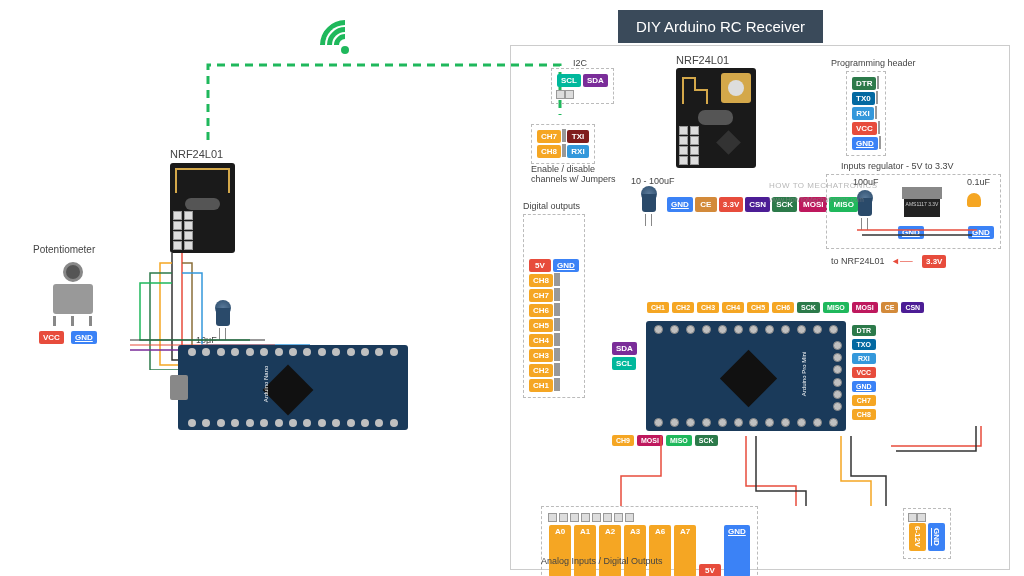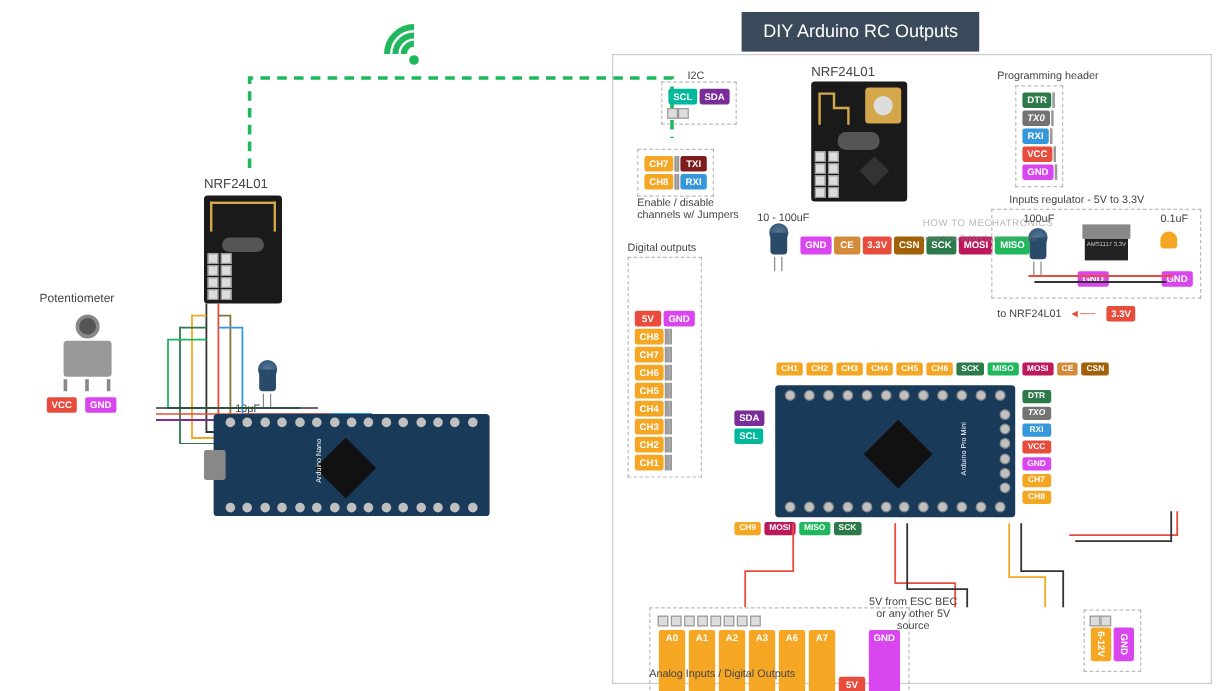--- a/index.html
+++ b/index.html
@@ -10,27 +10,27 @@
 .label-tag { display: inline-block; padding: 2px 4px; font-size: 8px; color: #fff; border-radius: 2px; margin: 1px; min-width: 22px; text-align: center; font-weight: bold; }
 .section-label { font-size: 9px; color: #444; position: absolute; }
 
 
 .c-scl { background: #00b89c; }
 .c-sda { background: #7a2d99; }
 .c-ch { background: #f5a623; }
 .c-txi { background: #7f1d1d; }
 .c-rxi { background: #3498db; }
 .c-dtr { background: #2c7a4a; }
-.c-tx0 { background: #737373; font-style: italic; }
+.c-tx0 { background: #0369a1; }
 .c-vcc { background: #e74c3c; }
-.c-gnd { background: #d946ef; }
+.c-gnd { background: #3b82f6; text-decoration: underline; }
 .c-5v { background: #e74c3c; margin-top: 40px; }
 .c-33v { background: #e74c3c; }
 .c-ce { background: #d38a3a; }
-.c-csn { background: #a16207; }
+.c-csn { background: #4c1d95; }
 .c-mosi { background: #be185d; }
 .c-sck { background: #2c7a4a; }
 .c-miso { background: #1fb85c; }
 .c-6v { background: #f5a623; }
 .c-a { background: #f5a623; }
 
 
 .nrf-mod { position: absolute; width: 80px; height: 100px; background: #1a1a1a; border-radius: 3px; }
 .nrf-mod .ant-box { position: absolute; top: 5px; right: 5px; width: 30px; height: 30px; background: #d4a84a; border-radius: 3px; }
 .nrf-mod .ant-box::after { content:''; width: 16px; height:16px; border-radius:50%; background:#ddd; position:absolute; top:7px; left:7px; }
@@ -87,21 +87,21 @@
 .pin-row { display: flex; }
 .pin-grid { display: grid; grid-template-columns: repeat(2, 10px); gap: 1px; }
 .hdr-pin { width: 9px; height: 9px; background: #ddd; border: 1px solid #999; }
 
 .arrow-33 { position: absolute; font-size: 9px; color: #e74c3c; }
 .watermark { position: absolute; color: #888; font-size: 7px; opacity: 0.6; }
 </style>
 </head>
 <body>
 
-<div class="title-bar">DIY Arduino RC Outputs</div>
+<div class="title-bar">DIY Arduino RC Receiver</div>
 
 <svg style="position:absolute;top:55px;left:200px;width:370px;height:90px">
   <path d="M 8 85 L 8 10 L 360 10 L 360 60" stroke="#1fb85c" stroke-width="3" stroke-dasharray="8,6" fill="none"></path>
 </svg>
 
 <div class="wifi">
   <div class="arc" style="width:50px;height:50px;left:-10px;top:-10px"></div>
   <div class="arc" style="width:36px;height:36px;left:-3px;top:-3px"></div>
   <div class="arc" style="width:22px;height:22px;left:4px;top:4px"></div>
   <div style="width:8px;height:8px;background:#1fb85c;border-radius:50%;position:absolute;left:11px;top:16px"></div>
@@ -402,21 +402,20 @@
         <span class="label-tag c-a">A2</span>
         <span class="label-tag c-a">A3</span>
         <span class="label-tag c-a">A6</span>
         <span class="label-tag c-a">A7</span>
         <span class="label-tag c-5v">5V</span>
         <span class="label-tag c-gnd">GND</span>
       </div>
   </div>
   <span class="section-label" style="top:510px;left:30px">Analog Inputs / Digital Outputs</span>
 
-  <span class="section-label" style="top:450px;left:210px;width:80px;text-align:center">5V from ESC BEC or any other 5V source</span>
 
   <div class="dashed-box" style="top:462px;left:392px">
     <div class="pin-row">
         <div class="hdr-pin"></div>
         <div class="hdr-pin"></div>
       </div>
     <div><span class="label-tag c-6v" style="writing-mode:vertical-rl;min-width:12px;min-height:28px">6-12V</span><span class="label-tag c-gnd" style="writing-mode:vertical-rl;min-width:12px;min-height:28px">GND</span></div>
   </div>
 
   <span class="watermark" style="top:135px;left:258px;font-size:8px;letter-spacing:0.5px">HOW TO MECHATRONICS</span>

